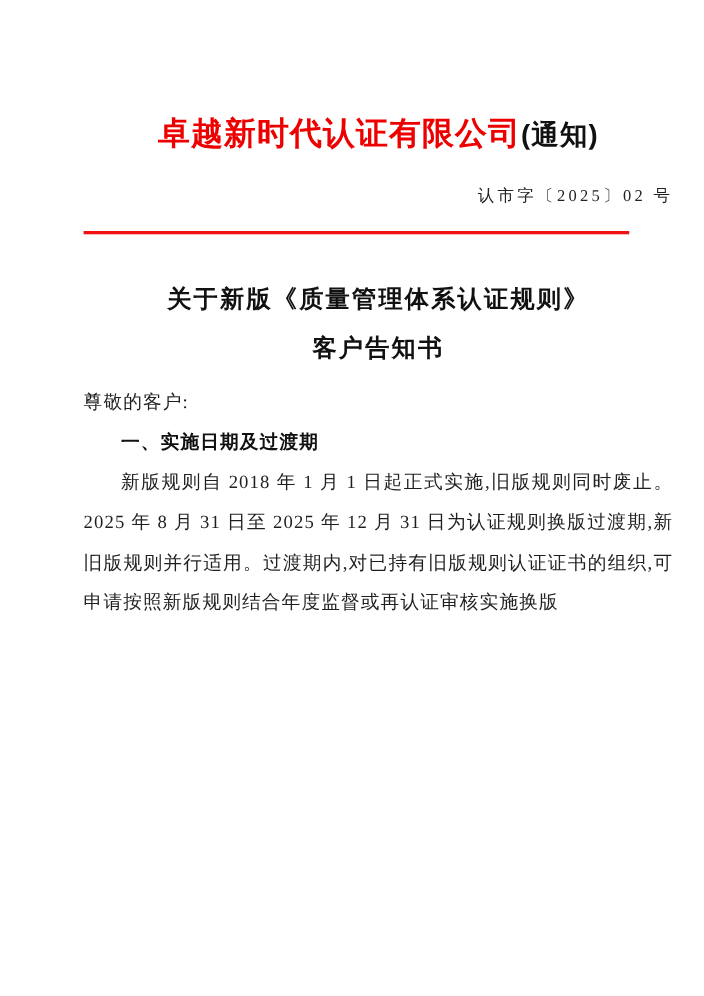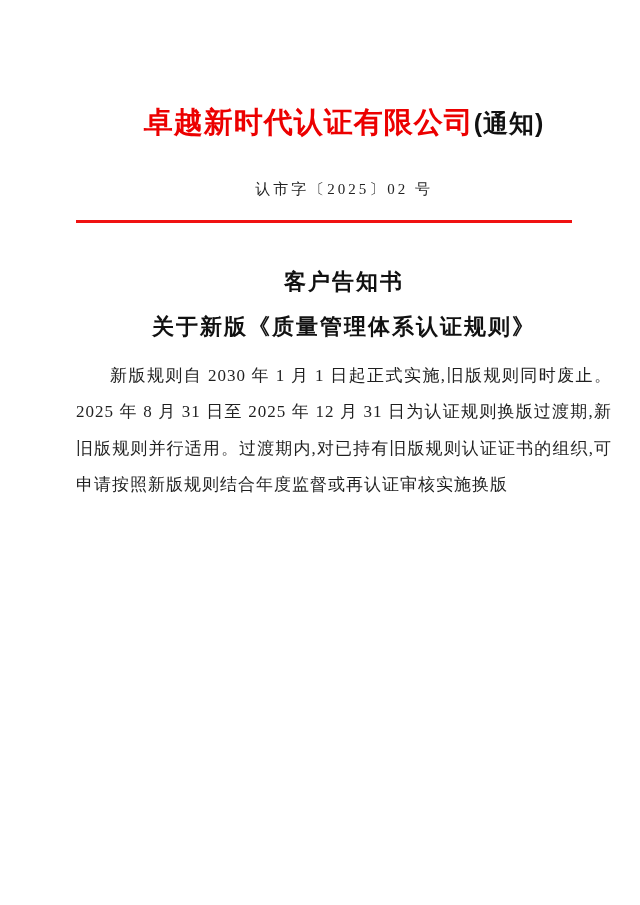--- a/index.html
+++ b/index.html
@@ -29,22 +29,22 @@
     font-weight: bold;
     font-size: 29px;
     line-height: 44px;
     letter-spacing: 1px;
     white-space: nowrap;
   }
   .company-title .red   { color: var(--title_red, #ec0000); }
   .company-title .black { color: #111111; font-size: 25px; }
 
   .doc-number {
-    margin-top: 34px;
-    text-align: center;
+    margin-top: 24px;
+    text-align: right;
     font-family: "Liberation Serif", serif;
     font-size: 15px;
     line-height: 20px;
     letter-spacing: 3px;
     color: #222222;
   }
 
   .red-line {
     margin-top: 21px;
     width: 496px;
@@ -101,24 +101,26 @@
 <div class="page">
   <div class="content">
 
     <h1 class="company-title"><span class="red">卓越新时代认证有限公司</span><span class="black">(通知)</span></h1>
 
     <div class="doc-number">认市字〔2025〕02 号</div>
 
     <hr class="red-line">
 
     <h2 class="doc-heading">
+      <div>关于新版《质量管理体系认证规则》</div>
       <div>客户告知书</div>
-      <div>关于新版《质量管理体系认证规则》</div>
     </h2>
 
     <div class="body-text">
-      <p class="indent">新版规则自 2030 年 1 月 1 日起正式实施,旧版规则同时废止。2025 年 8 月 31 日至 2025 年 12 月 31 日为认证规则换版过渡期,新旧版规则并行适用。过渡期内,对已持有旧版规则认证证书的组织,可申请按照新版规则结合年度监督或再认证审核实施换版</p>
+      <p class="salutation">尊敬的客户:</p>
+      <p class="section-heading">一、实施日期及过渡期</p>
+      <p class="indent">新版规则自 2018 年 1 月 1 日起正式实施,旧版规则同时废止。2025 年 8 月 31 日至 2025 年 12 月 31 日为认证规则换版过渡期,新旧版规则并行适用。过渡期内,对已持有旧版规则认证证书的组织,可申请按照新版规则结合年度监督或再认证审核实施换版</p>
     </div>
 
   </div>
 
   <div class="page-number">—1—</div>
 </div>
 
 </body></html>

